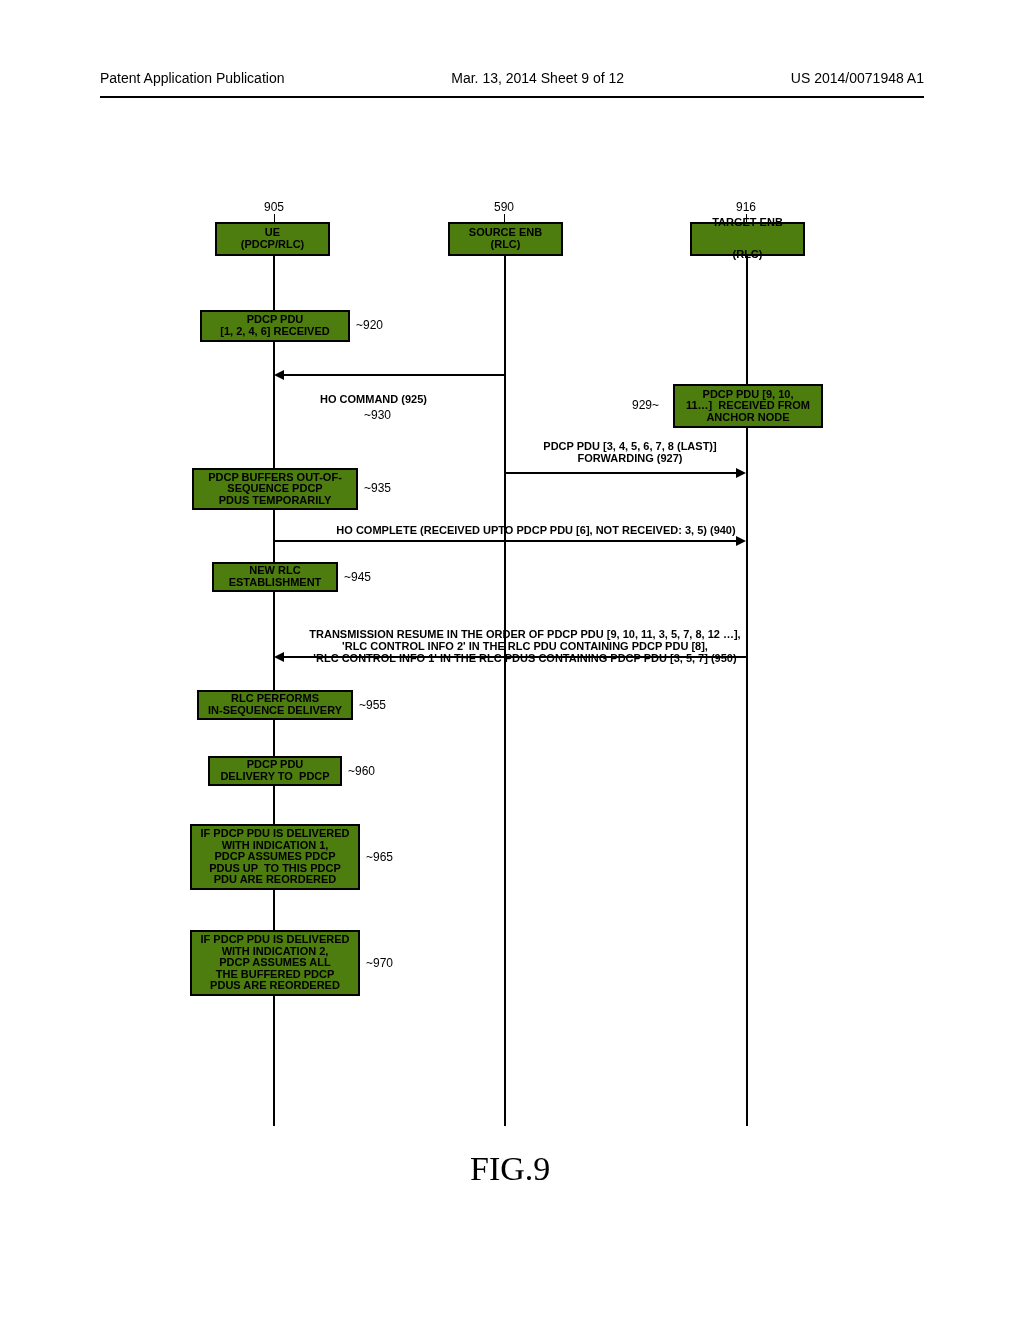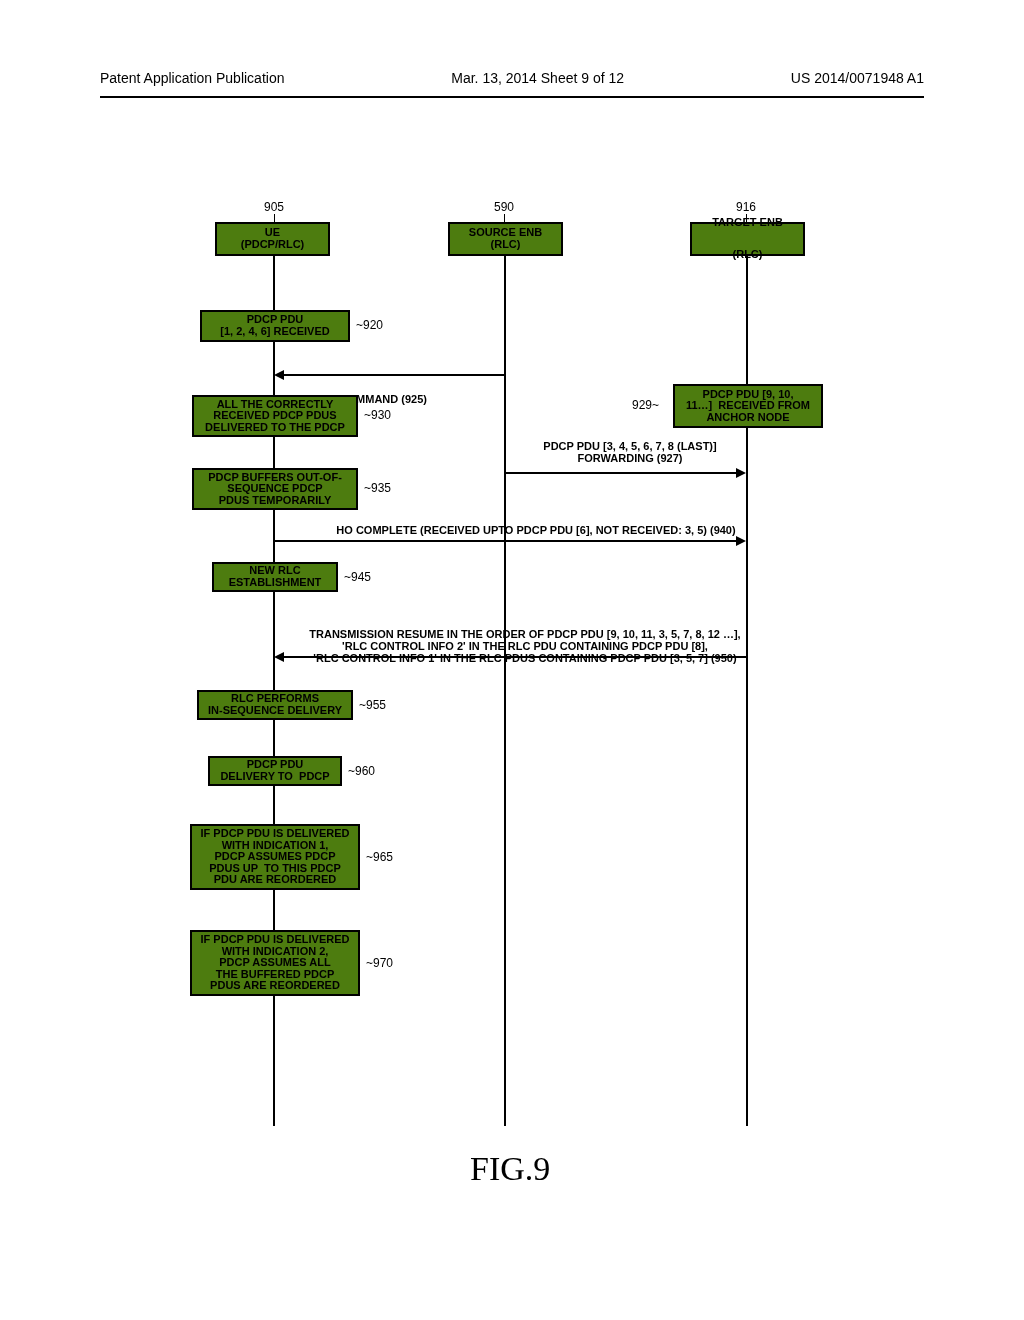--- a/index.html
+++ b/index.html
@@ -141,23 +141,20 @@
 
   <div class="arrow-caption" style="left:320px; top:158px;margin-top:35px;">HO COMMAND (925)</div>
   <div class="arrow-line" style="left:283px; top:174px; width:221px;"></div>
   <div class="arrow-head-l" style="left:274px; top:170px;"></div>
 
   <div class="box" style="left:673px; top:184px; width:150px; height:44px; white-space:pre;">PDCP PDU [9, 10,
 11…]  RECEIVED FROM
 ANCHOR NODE</div>
   <div class="ref" style="left:632px; top:198px;"><span>929</span>~</div>
 
-  <div class="box" style="left:192px; top:195px; width:166px; height:42px; white-space:pre;">ALL THE CORRECTLY
-RECEIVED PDCP PDUS
-DELIVERED TO THE PDCP</div>
   <div class="ref" style="left:364px; top:208px;">~<span>930</span></div>
 
   <div class="arrow-caption" style="left:520px; top:240px; width:220px; text-align:center; white-space:pre;">PDCP PDU [3, 4, 5, 6, 7, 8 (LAST)]
 FORWARDING (927)</div>
   <div class="arrow-line" style="left:506px; top:272px; width:232px;"></div>
   <div class="arrow-head-r" style="left:736px; top:268px;"></div>
 
   <div class="box" style="left:192px; top:268px; width:166px; height:42px; white-space:pre;">PDCP BUFFERS OUT-OF-
 SEQUENCE PDCP
 PDUS TEMPORARILY</div>

